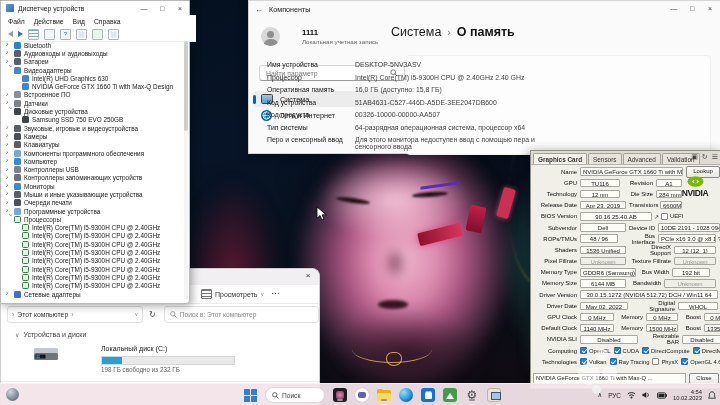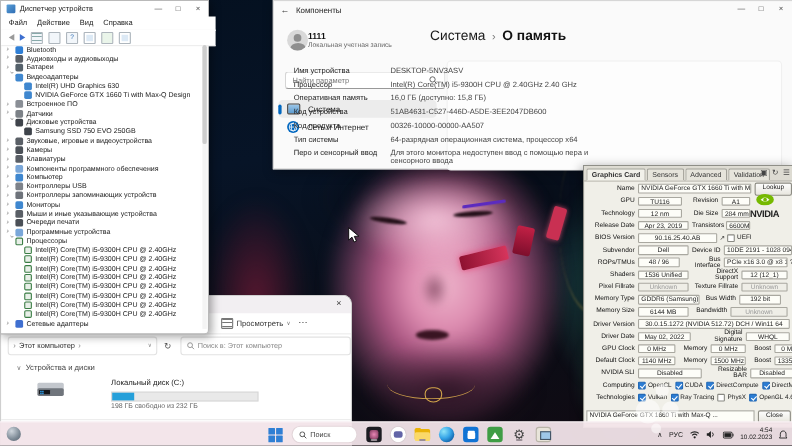--- a/index.html
+++ b/index.html
@@ -95,21 +95,21 @@
   [data-icon="network"]{background:#3f6fd0;}
   .dm-scroll{position:absolute;right:1px;top:40px;width:4px;height:258px;background:#f4f4f4;}
   .dm-scroll i{position:absolute;left:0;top:0;width:100%;height:90px;background:#cdcdcd;border-radius:2px;}
 
   
   .st{left:248px;top:0;width:472px;height:152px;background:#fafafa;border:1px solid #d6d6d6;box-shadow:0 2px 10px rgba(0,0,0,.3);z-index:20;}
   .st-title{position:absolute;left:0;top:0;width:100%;height:16px;display:flex;align-items:center;}
   .st-back{width:20px;text-align:center;font-size:8px;color:#333;}
   .st-title .txt{font-size:7.2px;color:#222;}
   .st-ctl{position:absolute;right:2px;top:1px;}
-  .st-user{position:absolute;left:12px;top:26px;display:flex;align-items:center;gap:0;}
+  .st-user{position:absolute;left:12px;top:26px;display:flex;align-items:center;gap:22px;}
   .st-avatar{width:19px;height:19px;border-radius:50%;background:#d9d9d9;position:relative;overflow:hidden;}
   .st-avatar::before{content:"";position:absolute;left:6px;top:3.5px;width:7px;height:7px;border-radius:50%;background:#8f8f8f;}
   .st-avatar::after{content:"";position:absolute;left:2.5px;top:11.5px;width:14px;height:10px;border-radius:50%;background:#8f8f8f;}
   .st-uname{font-size:7.8px;color:#111;font-weight:bold;}
   .st-usub{font-size:6.2px;color:#666;margin-top:1px;}
   .st-search{position:absolute;left:10px;top:64px;width:132px;height:14px;border:1px solid #d5d5d5;border-bottom-color:#999;border-radius:3px;background:#fff;display:flex;align-items:center;font-size:6.8px;color:#777;padding:0 6px;justify-content:space-between;}
   .st-nav{position:absolute;left:4px;top:90px;width:144px;}
   .st-navitem{display:flex;align-items:center;gap:7px;height:16px;border-radius:4px;font-size:7.3px;color:#222;padding-left:8px;position:relative;}
   .st-navitem.sel{background:#ececec;}
   .st-navitem.sel::before{content:"";position:absolute;left:0;top:3.5px;width:2.5px;height:9px;border-radius:2px;background:#0067c0;}

